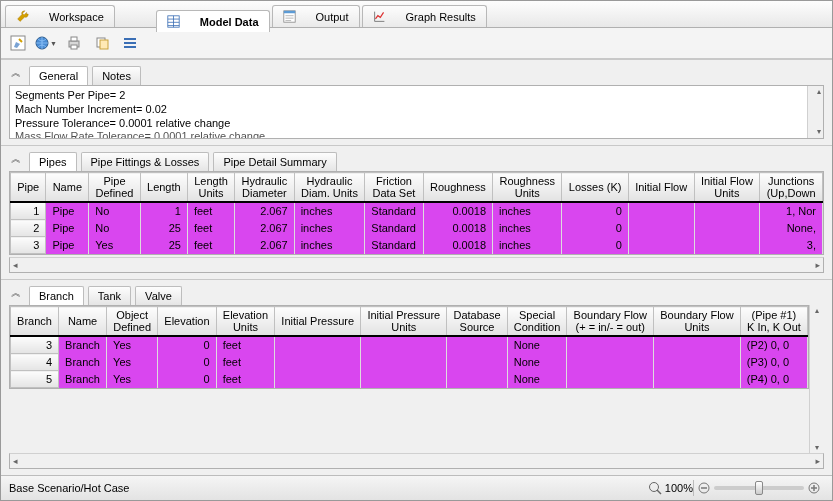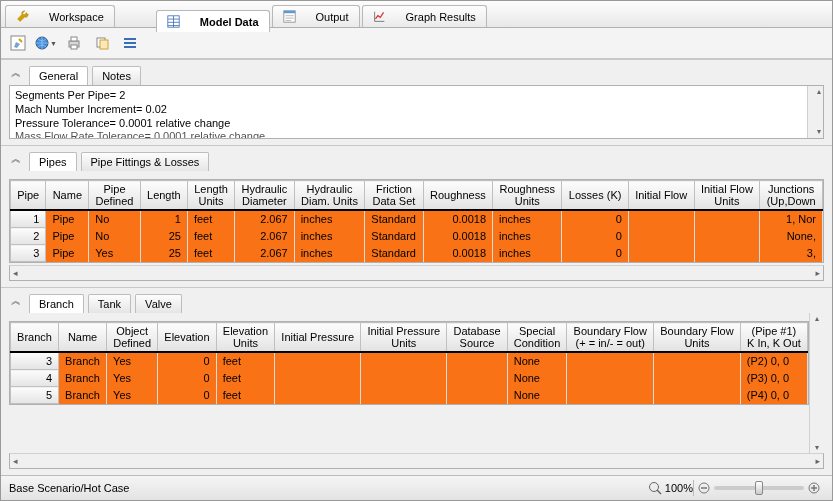--- a/index.html
+++ b/index.html
@@ -107,22 +107,22 @@
   width: 15px;
   background: #f0f0f0;
   border-left: 1px solid #d0d0d0;
 }
 .scroll-up, .scroll-dn {
   position: absolute; right: 2px;
   font-size: 8px; color: #666; z-index: 2;
 }
 .scroll-up { top: 1px; } .scroll-dn { bottom: 1px; }
 .grid-wrap {
-  margin: 8px 8px 2px 8px;
-  background: #f97316;
+  margin: 0 8px 2px 8px;
+  background: #d946ef;
   border: 1px solid #b0b0b0;
   overflow: hidden;
 }
 table.grid {
   border-collapse: collapse;
   font-size: 11px;
   width: 100%;
   table-layout: auto;
 }
 table.grid th {
@@ -292,20 +292,21 @@
     <span class="scroll-up">▴</span>
     <span class="scroll-dn">▾</span>
   </div>
 </div>
 
 <div class="panel">
   <div class="panel-head">
     <div class="collapse-btn">︽</div>
     <div class="sub-tab active">Pipes</div>
     <div class="sub-tab">Pipe Fittings &amp; Losses</div>
+    <div class="sub-tab">Pipe Detail Summary</div>
   </div>
   <div class="panel-body-rel">
     <div class="grid-wrap" style="margin-right:8px">
       <table class="grid">
         <thead>
             <tr id="pipes-head">
               <th>Pipe</th>
               <th>Name</th>
               <th>Pipe<br>Defined</th>
               <th>Length</th>

